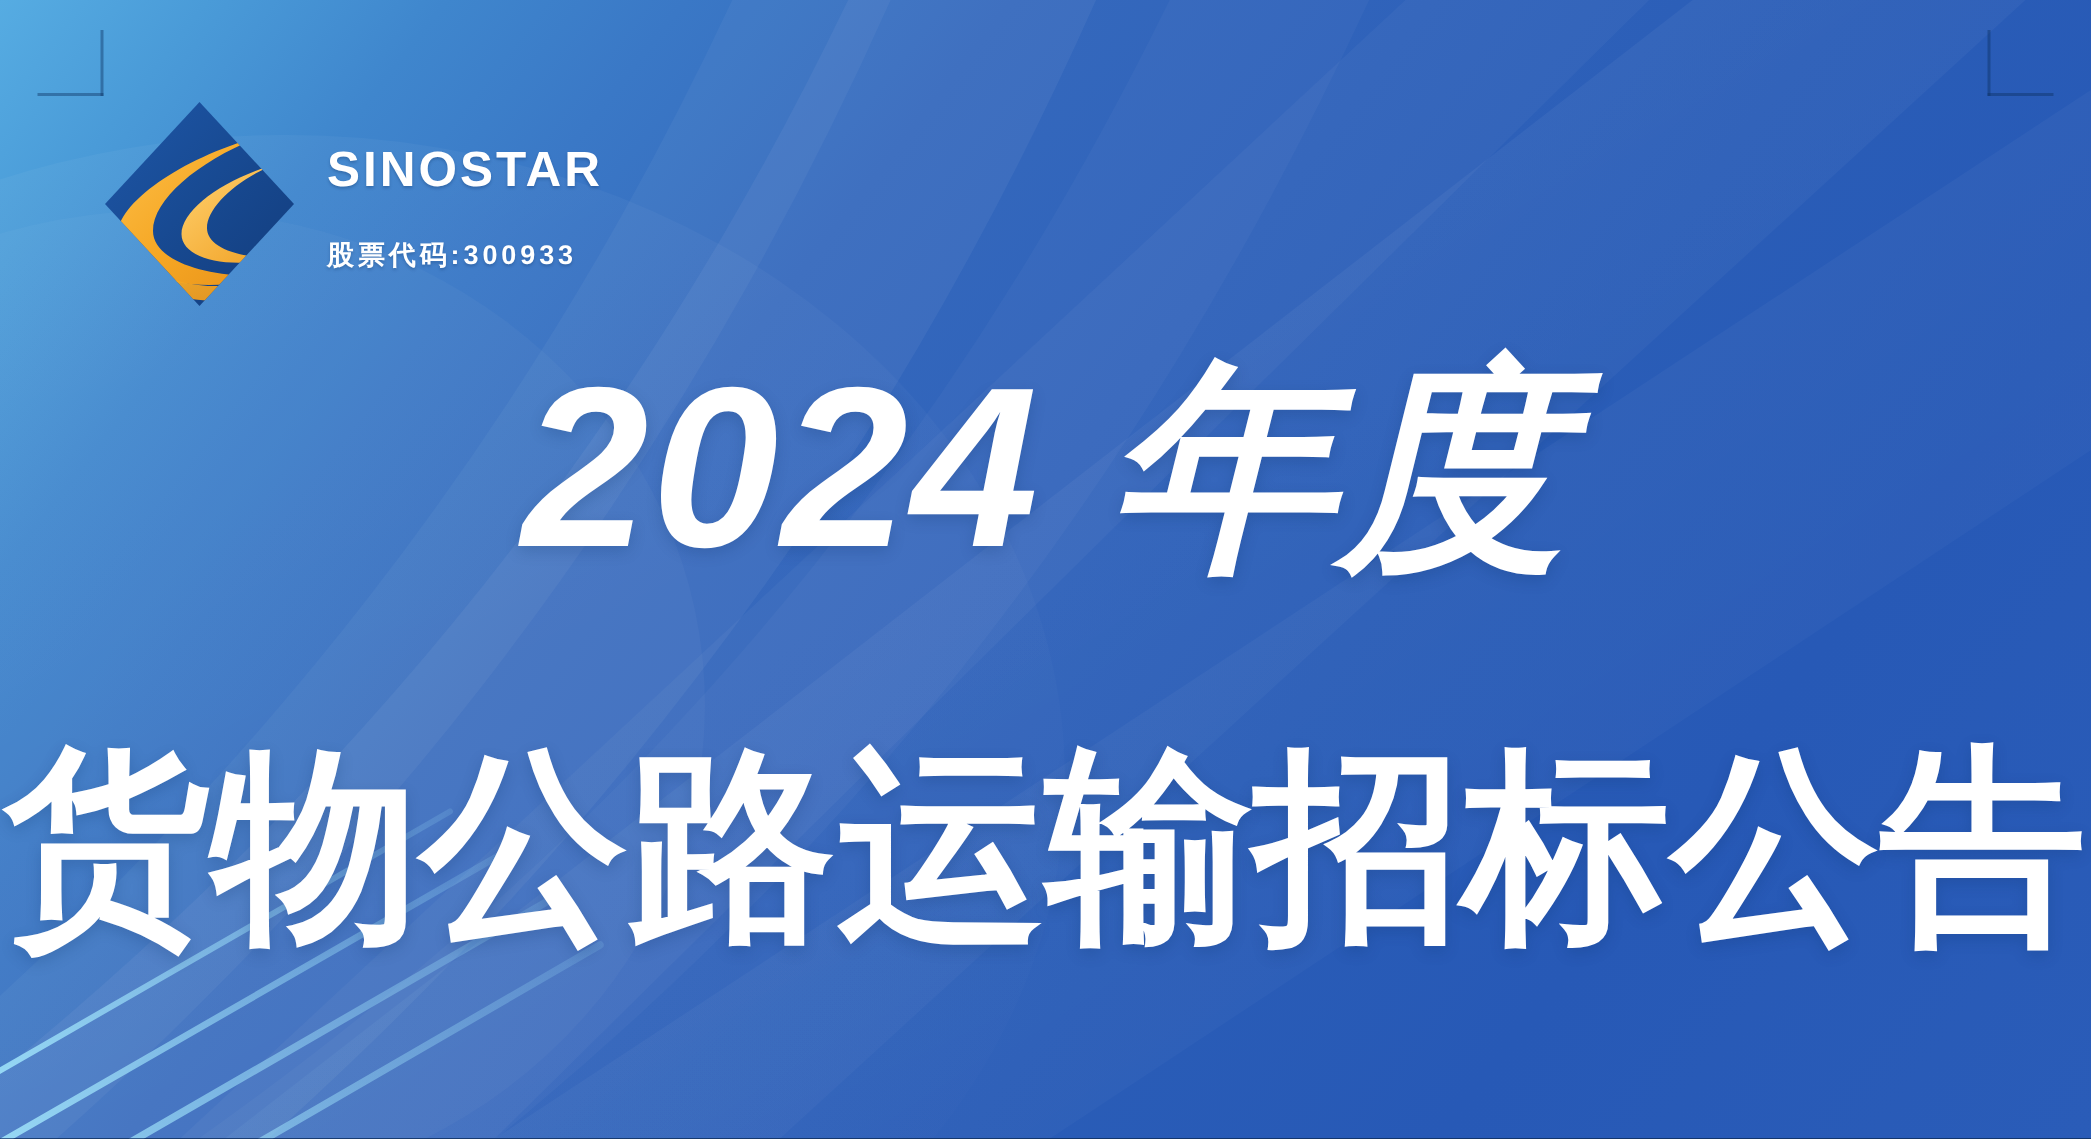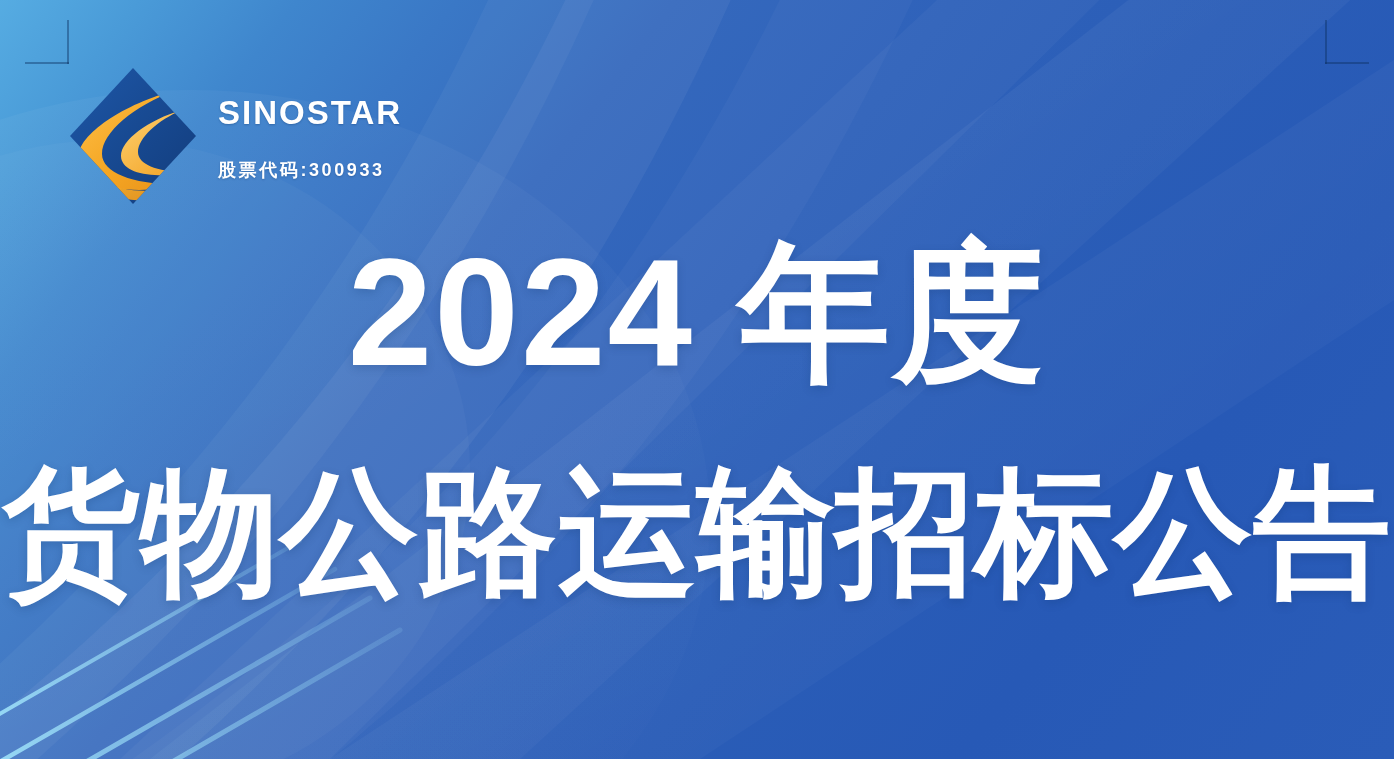--- a/index.html
+++ b/index.html
@@ -111,29 +111,30 @@
     text-align: center;
   }
   #title-year {
     color: #ffffff;
     font-size: 152px;
     font-weight: 700;
     line-height: 1.0;
     letter-spacing: 2px;
     white-space: nowrap;
     text-shadow: 0 3px 10px rgba(10,45,95,.20);
+    font-style: italic;
   }
   #title-main {
     color: #ffffff;
     font-size: 138px;
     font-weight: 700;
     line-height: 1.0;
     letter-spacing: 1px;
     white-space: nowrap;
-    margin-top: 75px;
+    margin-top: 108px;
     text-shadow: 0 3px 10px rgba(10,45,95,.20);
   }
 </style>
 </head>
 <body>
 
 <div id="banner">
 
   <div class="bg-layer">
     <svg viewBox="0 0 1394 759" preserveAspectRatio="none" xmlns="http://www.w3.org/2000/svg">

